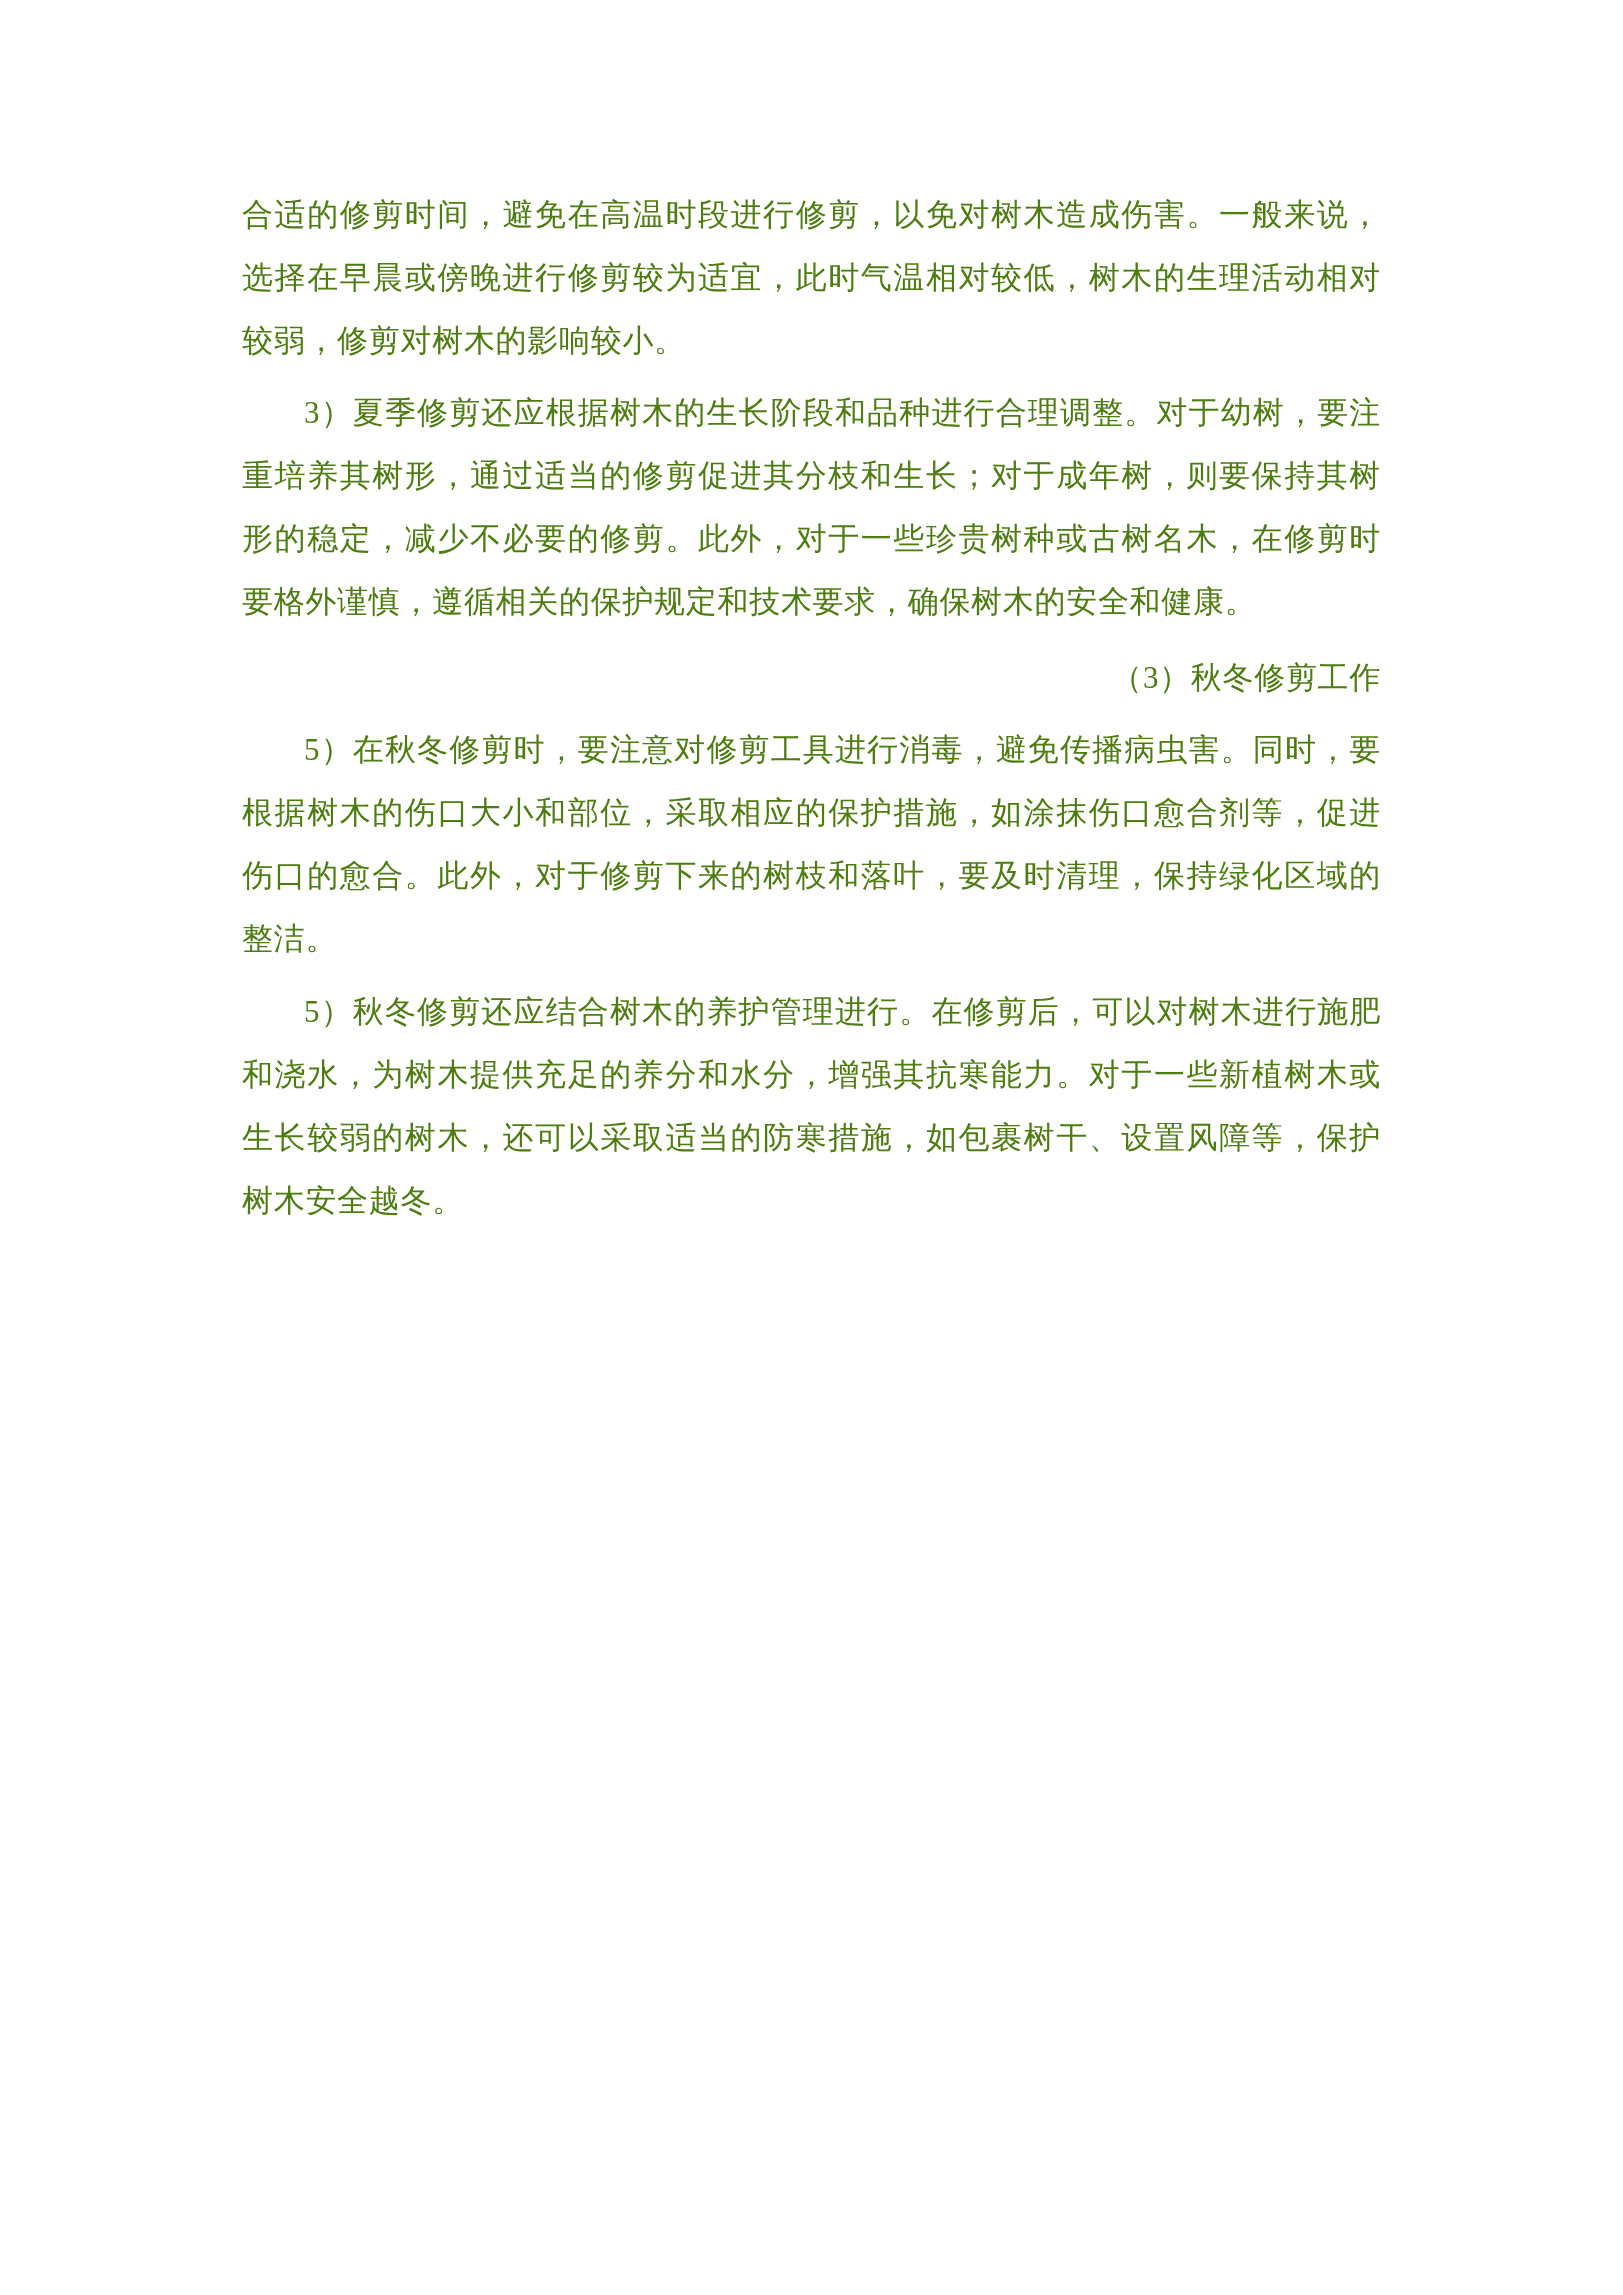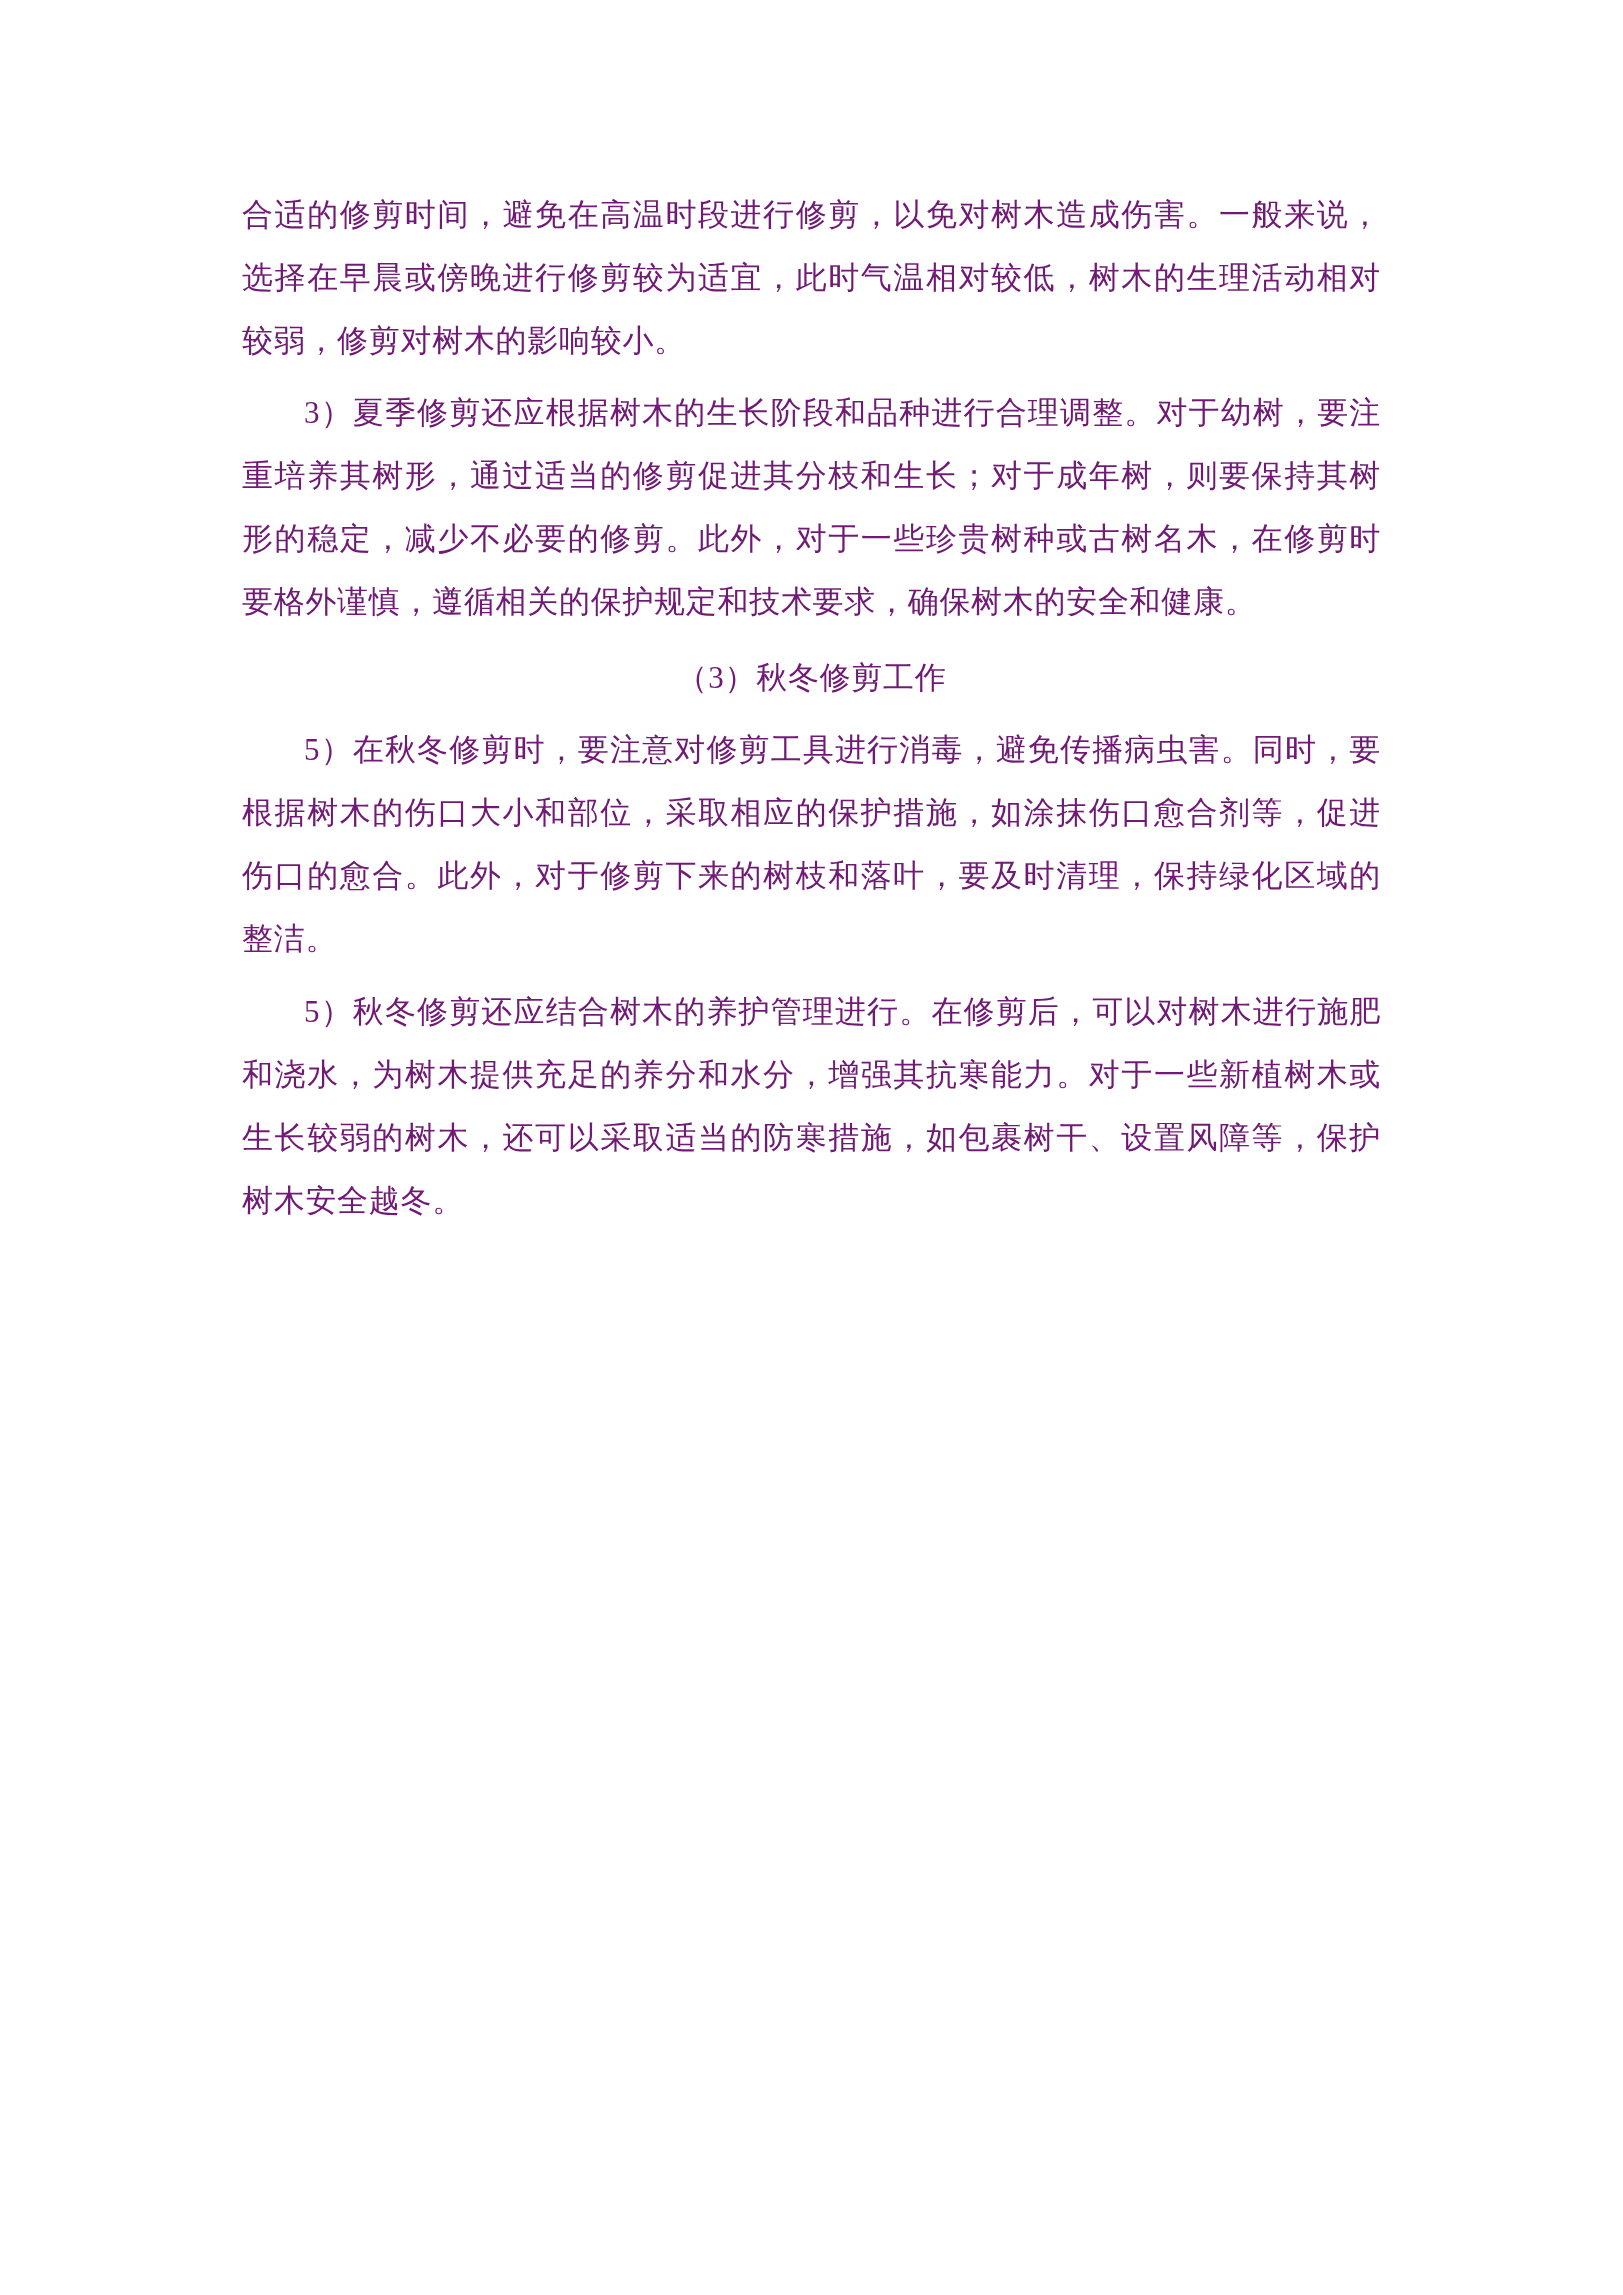--- a/index.html
+++ b/index.html
@@ -14,36 +14,36 @@
     margin: 0 auto;
     background: #ffffff;
     overflow: hidden;
     font-family: "Liberation Serif", "DejaVu Serif", serif;
   }
   .doc-body {
     position: absolute;
     top: 183px;
     left: 242px;
     width: 1139px;
-    color: #701a75;
+    color: #4d7c0f;
     font-size: 31px;
     line-height: 63px;
     text-align: justify;
     text-justify: inter-ideograph;
     letter-spacing: 0.7px;
   }
   .doc-body p {
     margin: 0 0 9.2px 0;
   }
   .para-indent {
     text-indent: 2em;
   }
   .section-heading {
     margin-top: 13px !important;
-    text-align: center;
+    text-align: right;
     text-indent: 0;
   }
   .para-flush {
     text-indent: 0;
   }
 </style>
 </head>
 <body>
 
 <div class="page">

